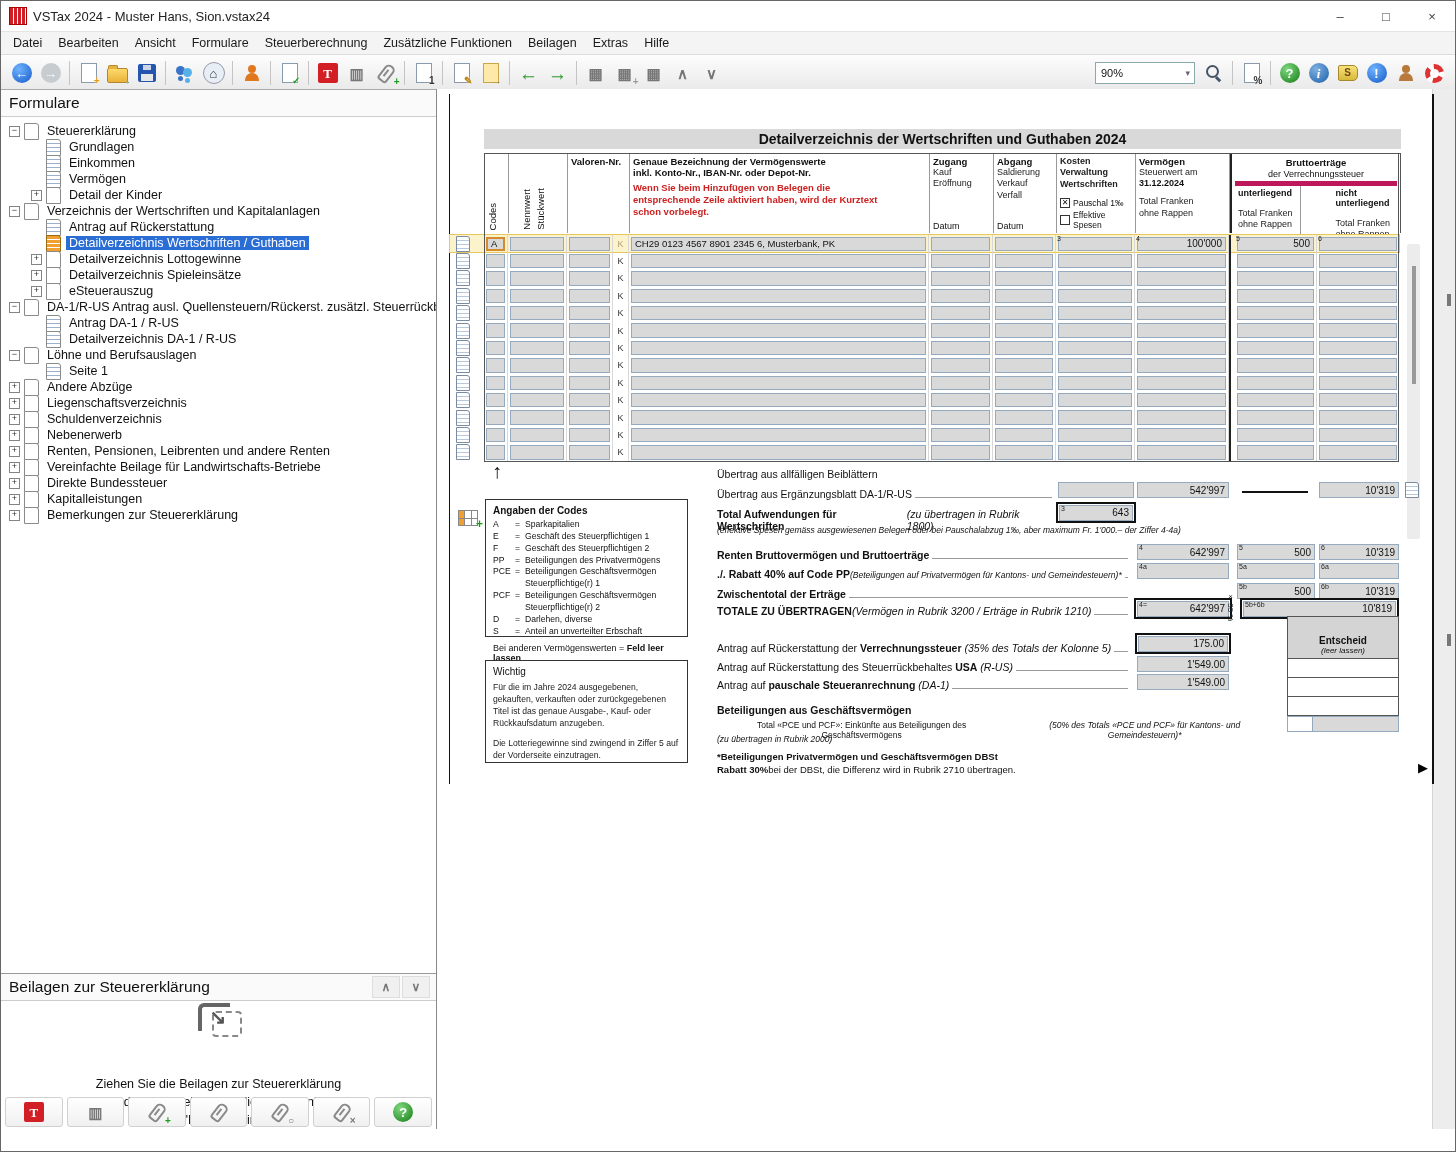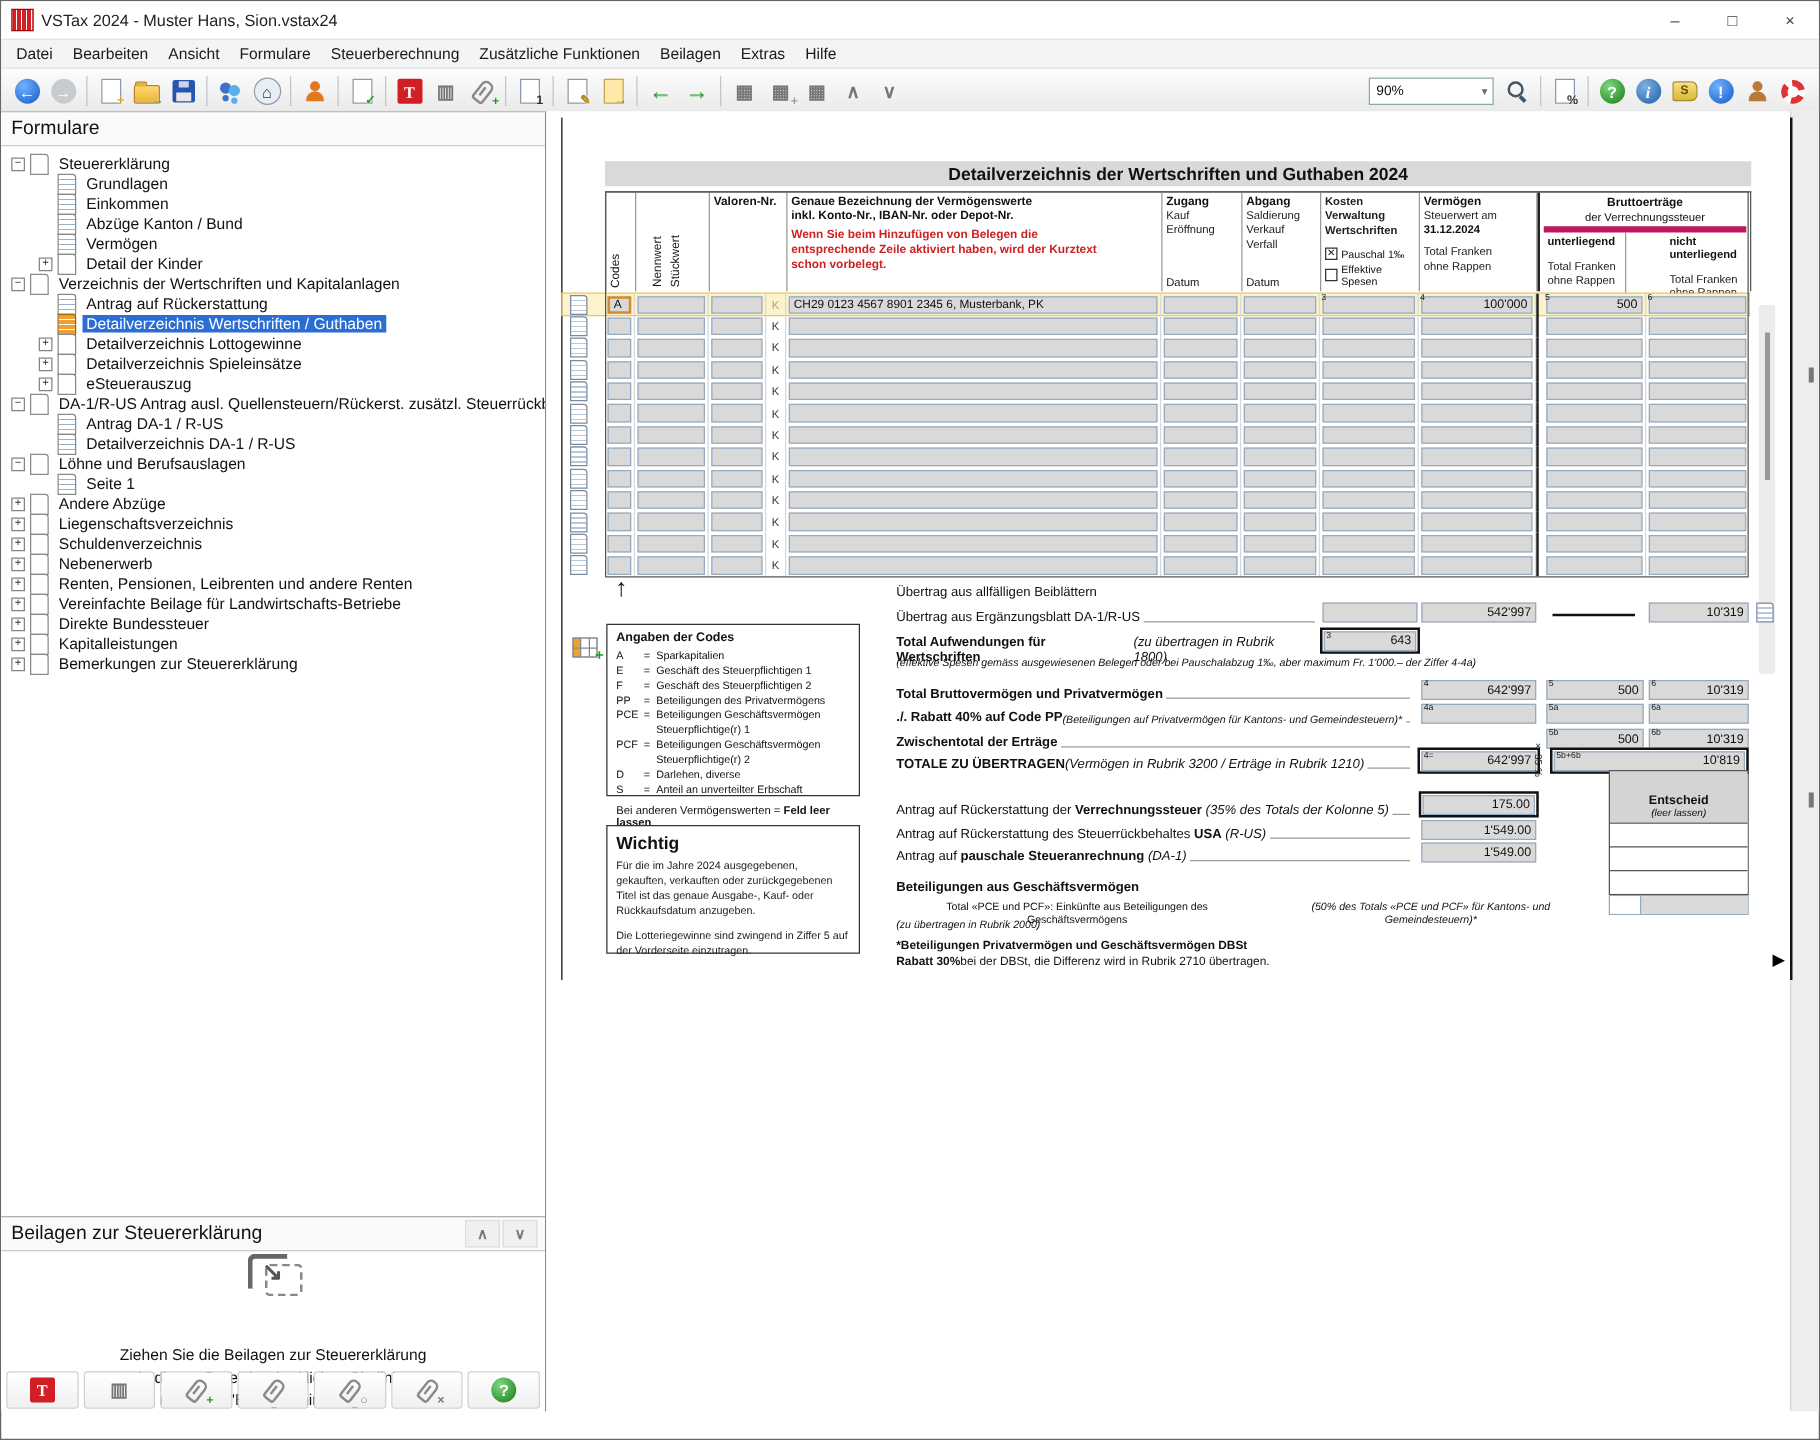--- a/index.html
+++ b/index.html
@@ -135,21 +135,21 @@
   .blackbox .inner{flex:1;height:14px;margin:1px;background:#d9d9d9;border:1px solid #96aabf;display:flex;align-items:center;justify-content:flex-end;padding-right:3px;font-size:10px;position:relative;}
   .supf{position:absolute;left:1px;top:-1px;font-size:7px;color:#222;}
   .codesbox,.wichtigbox{position:absolute;left:35px;width:203px;border:1px solid #333;background:#fff;box-sizing:border-box;padding:5px 7px;}
   .codesbox{top:35px;height:138px;}
   .wichtigbox{top:196px;height:103px;}
   .codes-title{font-weight:bold;font-size:10px;margin-bottom:3px;}
   .code-line{display:flex;font-size:8.6px;line-height:1.38;}
   .code-c{width:22px;flex:none;}
   .code-eq{width:10px;flex:none;}
   .codes-foot{font-size:9px;margin-top:5px;}
-  .wichtig-title{font-weight:bold;font-size:14px;margin-bottom:4px;}
+  .wichtig-title{font-weight:normal;font-size:10px;margin-bottom:4px;}
   .wichtig-p{font-size:8.6px;line-height:1.4;margin-bottom:8px;color:#222;}
   .uparrow{position:absolute;left:42px;top:-4px;font-size:20px;font-weight:bold;color:#111;}
   .gridico{position:absolute;left:8px;top:46px;width:18px;height:14px;display:grid;grid-template-columns:1fr 1fr 1fr;grid-template-rows:1fr 1fr;gap:1px;background:#888;border:1px solid #888;}
   .gridico div{background:#fff;}
   .gridico div.o{background:#f0a030;}
   .gridico .plus{position:absolute;right:-6px;bottom:-6px;color:#1d9a1d;font-weight:bold;font-size:12px;background:none;}
   .entsch{position:absolute;left:837px;top:152px;width:112px;border:1px solid #555;box-sizing:border-box;}
   .entsch-h{background:#d4d4d4;text-align:center;padding:2px 0 3px;}
   .entsch-h .t{font-weight:bold;font-size:10px;margin-top:16px;}
   .entsch-h .s{font-size:8px;font-style:italic;}
@@ -331,25 +331,20 @@
           </div>
           <div class="tree-row" style="padding-left: 24px;">
             <span class="exp-space"></span>
             <span class="tree-icon doc"></span>
             <span class="tree-label">Grundlagen</span>
           </div>
           <div class="tree-row" style="padding-left: 24px;">
             <span class="exp-space"></span>
             <span class="tree-icon doc"></span>
             <span class="tree-label">Einkommen</span>
-          </div>
-          <div class="tree-row" style="padding-left: 24px;">
-            <span class="exp-space"></span>
-            <span class="tree-icon doc"></span>
-            <span class="tree-label">Abzüge Kanton / Bund</span>
           </div>
           <div class="tree-row" style="padding-left: 24px;">
             <span class="exp-space"></span>
             <span class="tree-icon doc"></span>
             <span class="tree-label">Vermögen</span>
           </div>
           <div class="tree-row" style="padding-left: 24px;">
             <span class="expander">+</span>
             <span class="tree-icon "></span>
             <span class="tree-label">Detail der Kinder</span>
@@ -1153,21 +1148,21 @@
             </div>
           </div>
           <div class="srow" style="left:267px;top:44px;width:338px;">
             <span class="bold">Total Aufwendungen für Wertschriften </span>
             <span class="it">(zu übertragen in Rubrik 1800)</span>
               <span class="lead"></span>
           </div>
           <div class="srow sm it" style="left:267px;top:61px;width:560px;">(effektive Spesen gemäss ausgewiesenen Belegen oder bei Pauschalabzug 1‰, aber maximum Fr. 1'000.– der Ziffer 4-4a)</div>
 
           <div class="srow" style="left:267px;top:85px;width:414px;">
-            <span class="bold">Total Bruttovermögen und Privatvermögen</span>
+            <span class="bold">Renten Bruttovermögen und Bruttoerträge</span>
               <span class="lead"></span>
           </div>
           <div class="sfld" style="left:687px;top:80px;width:92px;">
               <span class="supf">4</span>
               <span>642'997</span>
             </div>
           <div class="sfld" style="left:787px;top:80px;width:78px;">
               <span class="supf">5</span>
               <span>500</span>
             </div>

